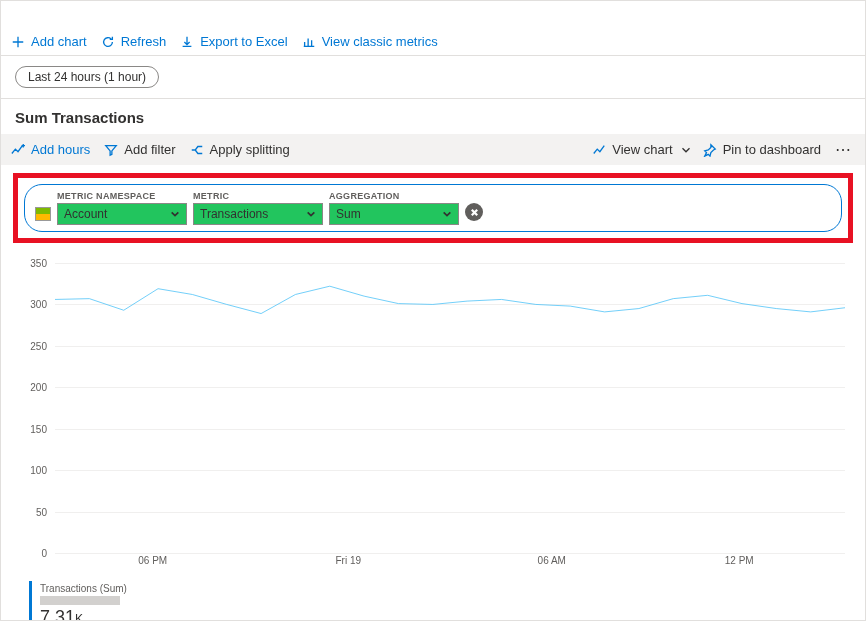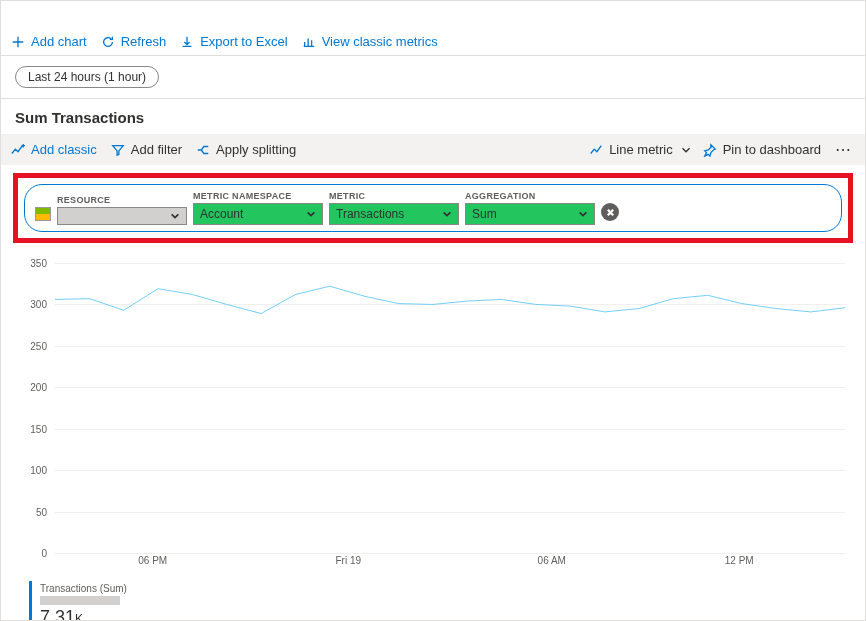--- a/index.html
+++ b/index.html
@@ -87,67 +87,58 @@
 </div>
 
 <div class="chart-title">Sum Transactions</div>
 
 <div class="metrics-bar">
   <div class="mb-left">
     <div class="mb-btn primary">
       <svg viewBox="0 0 16 16">
           <path d="M1 12l4-5 3 3 5-7M12 3h4m-2-2v4" stroke="#0078d4"></path>
         </svg>
-      <span>Add classic</span>
+      <span>Add hours</span>
     </div>
     <div class="mb-btn">
       <svg viewBox="0 0 16 16">
           <path d="M2 3h12l-5 6v4l-2 1v-5z" stroke="#0078d4"></path>
         </svg>
       <span>Add filter</span>
     </div>
     <div class="mb-btn">
       <svg viewBox="0 0 16 16">
           <path d="M2 8h4l3-4h5M6 8l3 4h5" stroke="#0078d4"></path>
         </svg>
       <span>Apply splitting</span>
     </div>
   </div>
   <div class="mb-right">
     <div class="mb-btn">
       <svg viewBox="0 0 16 16">
           <path d="M2 12l4-5 3 3 5-7" stroke="#0078d4"></path>
         </svg>
-      <span>Line metric</span>
+      <span>View chart</span>
       <svg viewBox="0 0 16 16">
           <path d="M4 6l4 4 4-4"></path>
         </svg>
     </div>
     <div class="mb-btn">
       <svg viewBox="0 0 16 16">
           <path d="M9 2l5 5-2 1-3 3-1 4-2-2-4 2 2-4-2-2 4-1 3-3z" stroke="#0078d4"></path>
         </svg>
       <span>Pin to dashboard</span>
     </div>
     <div class="ellipsis">⋯</div>
   </div>
 </div>
 
 <div class="selector-highlight">
   <div class="selector-row">
     <div class="color-box"></div>
-    <div class="sel-group">
-      <div class="sel-label">RESOURCE</div>
-      <div class="sel-box redacted w1">
-        <span></span>
-        <svg viewBox="0 0 12 12">
-            <path d="M2 4l4 4 4-4"></path>
-          </svg>
-      </div>
-    </div>
     <div class="sel-group">
       <div class="sel-label">METRIC NAMESPACE</div>
       <div class="sel-box w2">
         <span>Account</span>
         <svg viewBox="0 0 12 12">
             <path d="M2 4l4 4 4-4"></path>
           </svg>
       </div>
     </div>
     <div class="sel-group">

